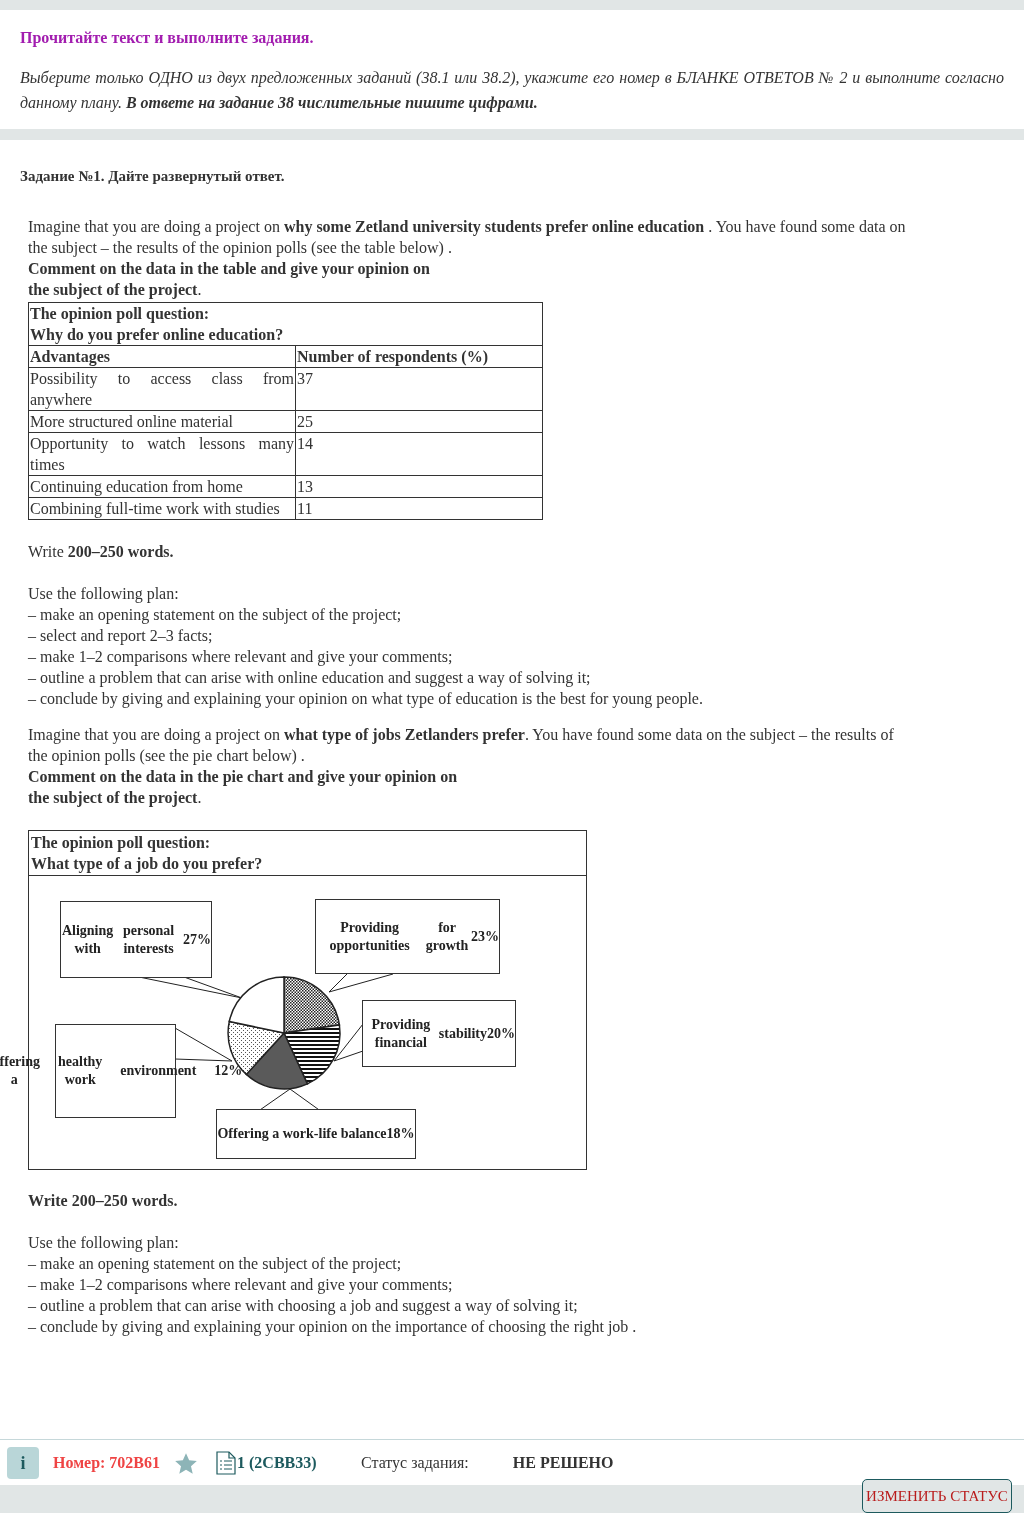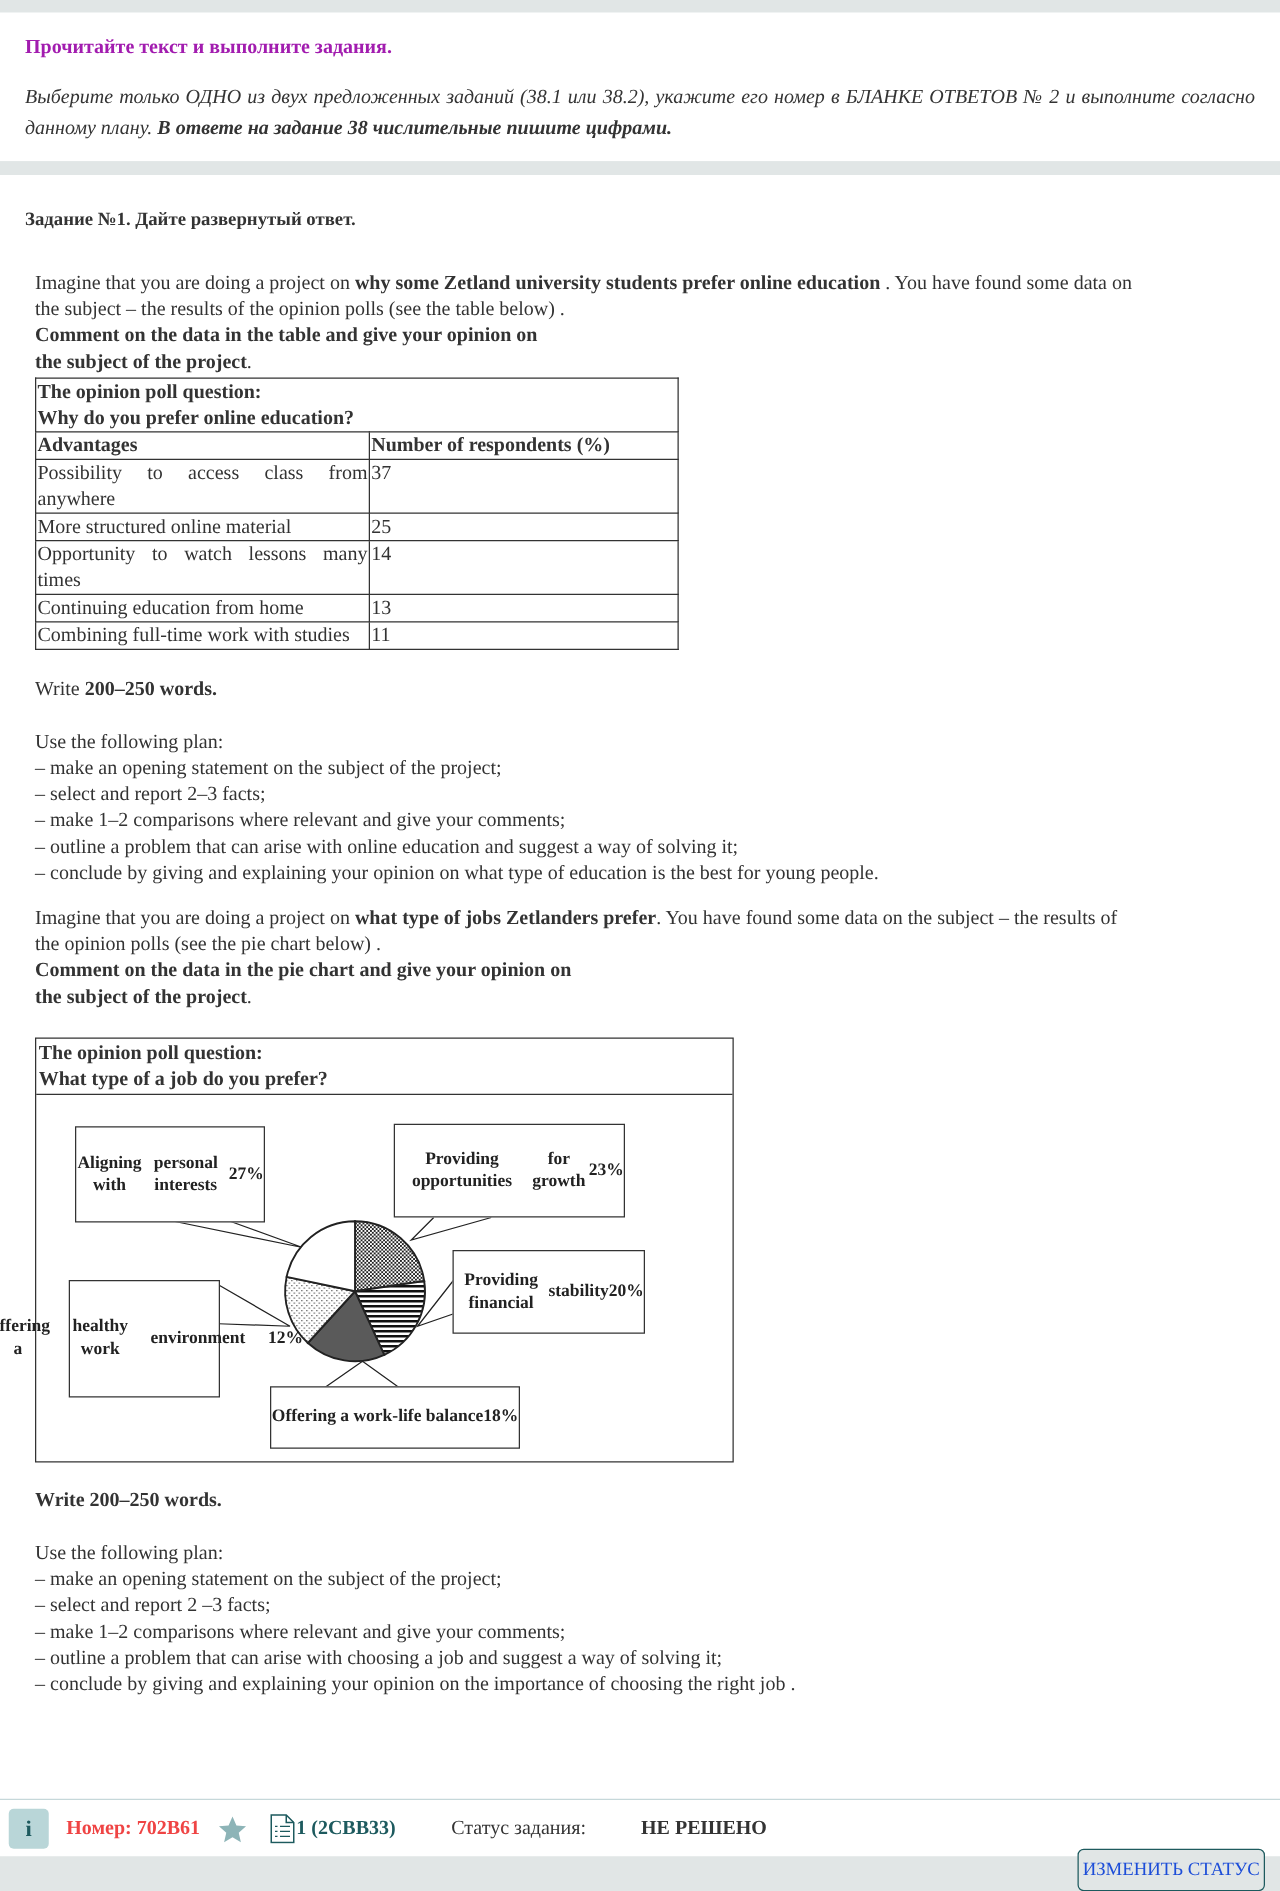--- a/index.html
+++ b/index.html
@@ -34,21 +34,21 @@
   .callout { position: absolute; background: #fff; border: 1px solid #333; font-weight: bold; font-size: 14px; line-height: 18px; text-align: center; color: #222; display: flex; align-items: center; justify-content: center; flex-direction: row; }
 
   .footer-bar { position: absolute; left: 0; top: 1439px; width: 1024px; height: 46px; background: #fff; border-top: 1px solid #c6d8da; }
   .info-btn { position: absolute; left: 7px; top: 7px; width: 32px; height: 32px; background: #b9d6d8; border-radius: 4px; color: #1d5a5e; font-weight: bold; font-size: 18px; text-align: center; line-height: 32px; }
   .num { position: absolute; left: 53px; top: 14px; font-weight: bold; color: #ef4444; font-size: 16px; }
   .star { position: absolute; left: 172px; top: 11px; }
   .doc-icon { position: absolute; left: 216px; top: 11px; }
   .variant { position: absolute; left: 237px; top: 14px; font-weight: bold; color: #1d5a5e; font-size: 16px; }
   .status { position: absolute; left: 361px; top: 14px; font-size: 16px; color: #333; }
   .status b { font-weight: bold; margin-left: 40px; }
-  .change-btn { position: absolute; left: 862px; top: 1479px; width: 150px; height: 34px; border: 1px solid #1d5a5e; border-radius: 5px; background: #e1e6e6; color: #1d4ed8; font-family: "Liberation Serif", serif; font-size: 15px; line-height: 32px; text-align: center; }
+  .change-btn { position: absolute; left: 862px; top: 1479px; width: 150px; height: 34px; border: 1px solid #1d5a5e; border-radius: 5px; background: #e1e6e6; color: #b91c1c; font-family: "Liberation Serif", serif; font-size: 15px; line-height: 32px; text-align: center; }
 </style>
 </head>
 <body>
 
 <div class="top-strip"></div>
 
 <div class="intro">
   <div class="intro-title">Прочитайте текст и выполните задания.</div>
   <div class="intro-text">
     <span>Выберите только ОДНО из двух предложенных заданий (38.1 или 38.2), укажите его номер в БЛАНКЕ ОТВЕТОВ  № 2 и выполните согласно данному плану.</span>
@@ -187,21 +187,20 @@
           <div>Offering a work-life balance</div>
           <div>18%</div>
         </div>
       </div>
     </div>
 
     <p class="b" style="margin-top:20px">Write 200–250 words.</p>
     <p style="margin-top:21px">Use the following plan:</p>
     <div class="plan">
       <div>– make an opening statement on the subject of the project;</div>
-      <div>– select and report 2 –3 facts;</div>
       <div>– make 1–2 comparisons where relevant and give your comments;</div>
       <div>– outline a problem that can arise with choosing a job and suggest a way of solving it;</div>
       <div>– conclude by giving and explaining your opinion on  the importance of choosing the right job .</div>
     </div>
   </div>
 </div>
 
 <div class="footer-bar">
   <div class="info-btn">i</div>
   <div class="num">Номер: 702B61</div>

